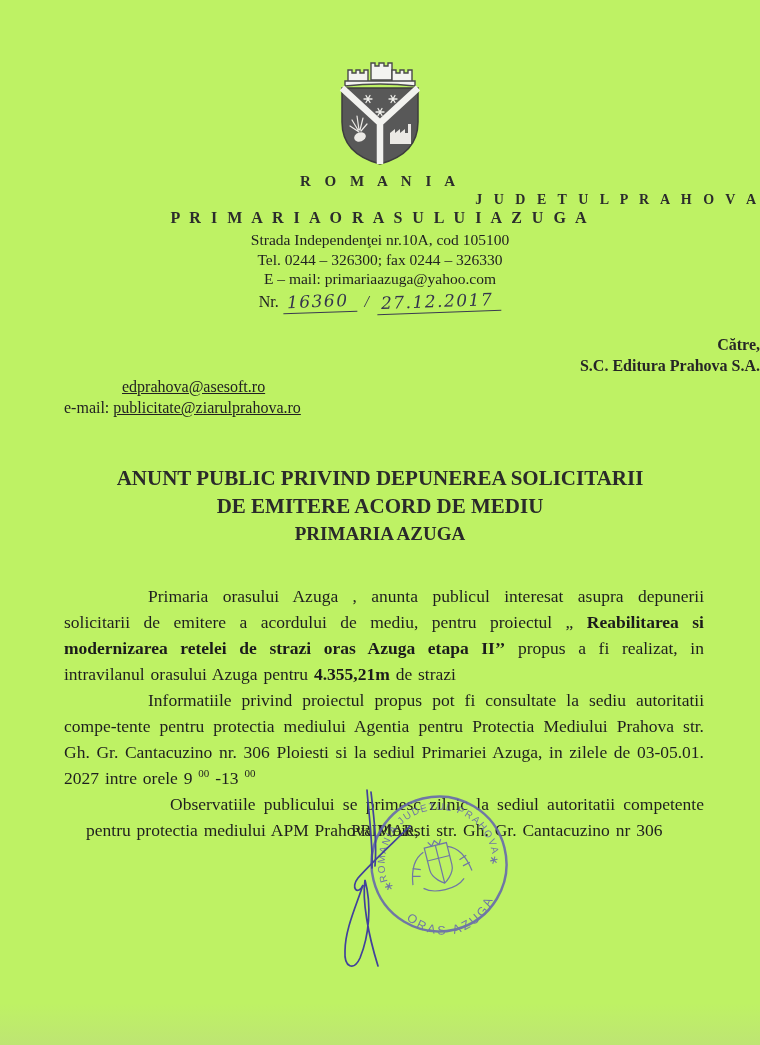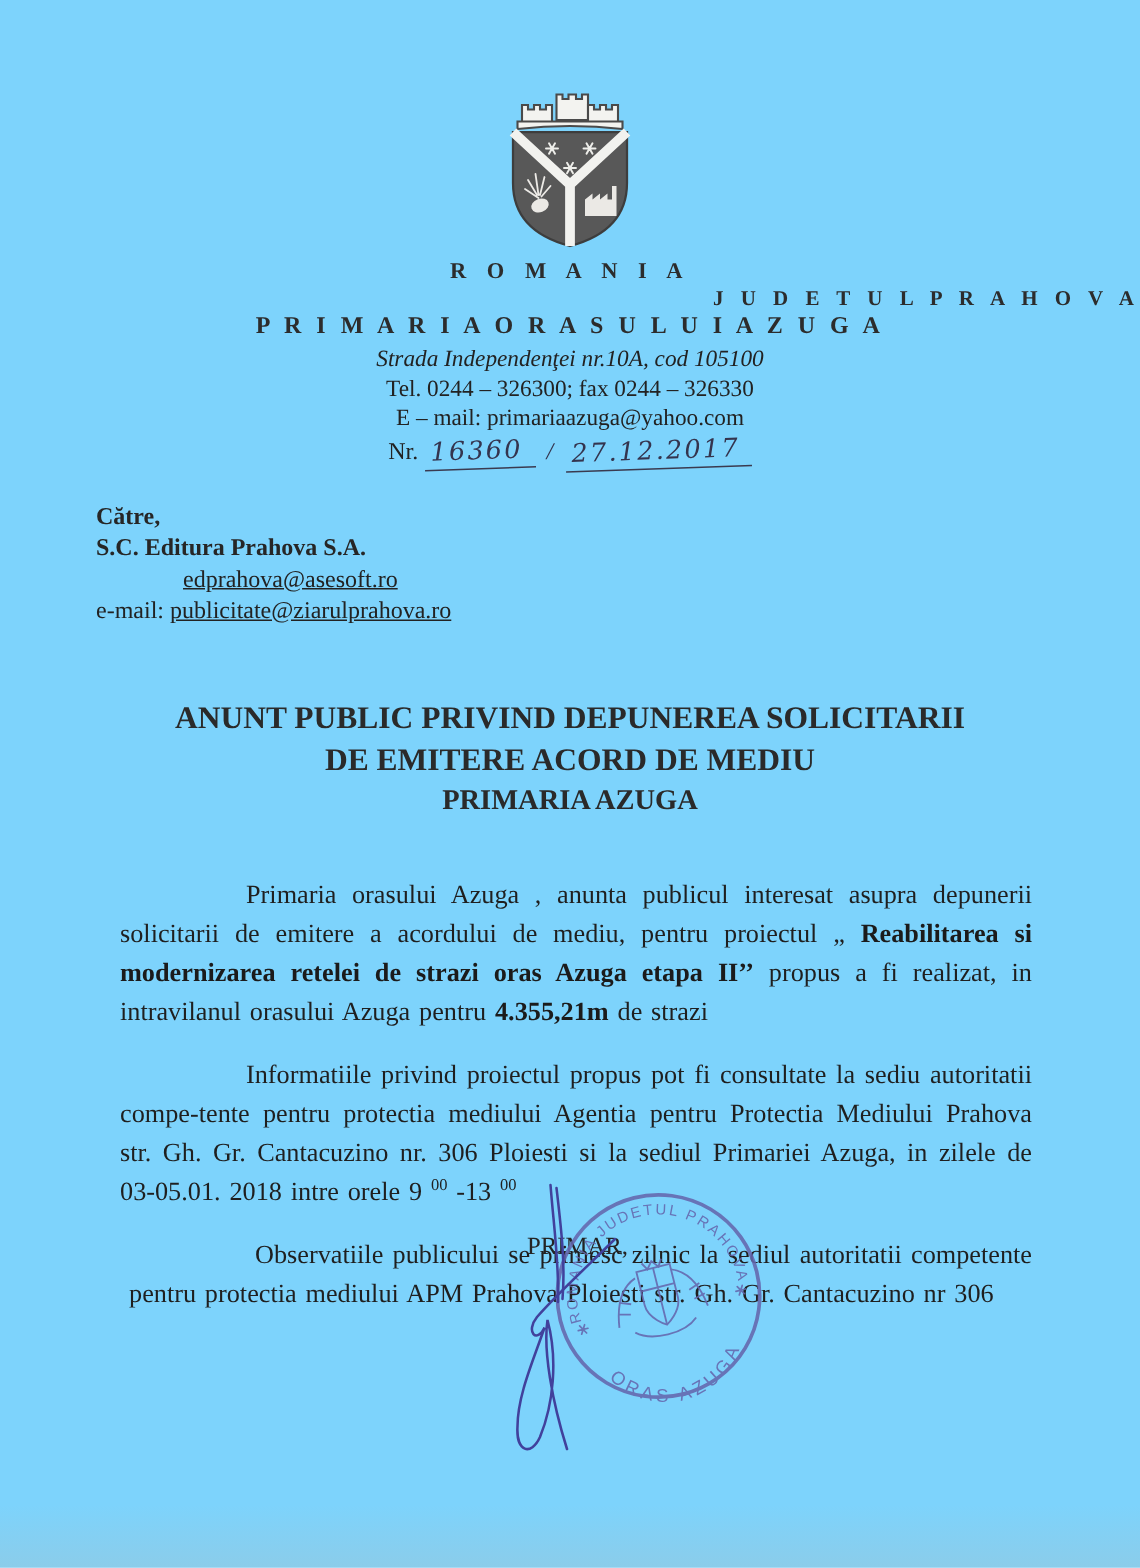--- a/index.html
+++ b/index.html
@@ -1,67 +1,67 @@
 <!DOCTYPE html>
 <html><head>
 <meta charset="utf-8">
 <style>
   html,body{margin:0;padding:0;}
   body{background:#e9e9e9;}
   .page{
     position:relative;
     width:760px;height:1045px;
     margin:0 auto;
-    background:#7dd3fc;
+    background:#bef264;
     overflow:hidden;
     font-family:"Liberation Serif","DejaVu Serif",serif;
     color:#222;
   }
   .scan-shadow{
     position:absolute;left:0;bottom:0;width:100%;height:42px;
     background:linear-gradient(to bottom,rgba(255,255,255,0),rgba(188,182,170,0.22));
     pointer-events:none;
   }
   
   .emblem{width:96px;height:106px;margin:60px auto 6px auto;display:block;}
   
   .letterhead{text-align:center;line-height:1.25;}
   .lh-bold{font-weight:bold;color:#2c2c2c;}
   .lh-country{font-size:15px;letter-spacing:5px;}
   .lh-county{font-size:14px;letter-spacing:4px;text-align:right;}
   .lh-inst{font-size:16px;letter-spacing:3px;}
-  .lh-addr{font-size:15.5px;margin-top:2px;font-style:italic;}
+  .lh-addr{font-size:15.5px;margin-top:2px;}
   .lh-line{font-size:15.5px;}
   .reg-line{font-size:16px;margin-top:3px;}
   .handwritten{
     font-family:"DejaVu Serif",serif;
     font-style:italic;
     font-size:17px;
     letter-spacing:1.5px;
     color:#34344e;
     display:inline-block;
     transform:rotate(-2deg);
     padding:0 8px 0 4px;
     border-bottom:1.4px solid #3a3a50;
   }
   .hand-sep{color:#34344e;font-style:italic;padding:0 4px;}
   
   .addressee{margin:20px 0 0 64px;font-size:16px;line-height:1.32;}
-  .addressee .bold{font-weight:bold;color:#262626;}
+  .addressee .bold{font-weight:bold;color:#262626;text-align:right;}
   .addr-email a,.addr-email span.mail{
     text-decoration:underline;color:#222;
   }
   .addr-email2{margin-left:58px;}
   
   .notice-title{margin-top:46px;text-align:center;color:#2a2a2a;}
   .notice-title .t1,.notice-title .t2{font-size:21px;font-weight:bold;line-height:1.35;}
   .notice-title .t3{font-size:19px;font-weight:bold;margin-top:2px;}
   
   .body-text{margin:38px 56px 0 64px;font-size:17.5px;line-height:26px;text-align:justify;color:#1f1f1f;word-spacing:1.5px;}
-  .body-text p{margin:16px;text-indent:84px;}
+  .body-text p{margin:0;text-indent:84px;}
   .body-text p.p3{margin-left:22px;}
   .body-text b{color:#1b1b1b;}
   sup{font-size:11px;vertical-align:super;line-height:0;}
   
   .sig-block{
     position:absolute;left:300px;top:820px;width:170px;
     text-align:center;font-size:16.5px;line-height:1.35;color:#242424;
   }
   .stamp{
     position:absolute;left:363px;top:788px;width:152px;height:152px;
@@ -139,21 +139,21 @@
   </div>
 
   <div class="notice-title">
     <div class="t1">ANUNT PUBLIC PRIVIND DEPUNEREA SOLICITARII</div>
     <div class="t2">DE EMITERE ACORD DE MEDIU</div>
     <div class="t3">PRIMARIA AZUGA</div>
   </div>
 
   <div class="body-text">
     <p><span>Primaria orasului Azuga , anunta publicul interesat  asupra depunerii solicitarii de emitere a acordului de mediu, pentru proiectul „ </span><b>Reabilitarea si modernizarea retelei de strazi oras Azuga  etapa II’’</b><span>  propus a fi realizat, in intravilanul orasului Azuga pentru </span><b>4.355,21m</b><span> de strazi</span></p>
-    <p><span>Informatiile privind proiectul propus pot fi consultate la sediu autoritatii compe-tente pentru protectia  mediului  Agentia pentru Protectia Mediului Prahova  str. Gh. Gr. Cantacuzino nr. 306  Ploiesti  si  la  sediul Primariei Azuga, in zilele de 03-05.01. 2018 intre orele 9 </span><sup>00</sup><span> -13 </span><sup>00</sup></p>
+    <p><span>Informatiile privind proiectul propus pot fi consultate la sediu autoritatii compe-tente pentru protectia  mediului  Agentia pentru Protectia Mediului Prahova  str. Gh. Gr. Cantacuzino nr. 306  Ploiesti  si  la  sediul Primariei Azuga, in zilele de 03-05.01. 2027 intre orele 9 </span><sup>00</sup><span> -13 </span><sup>00</sup></p>
     <p class="p3">Observatiile publicului se primesc zilnic  la sediul  autoritatii competente pentru protectia mediului APM Prahova Ploiesti str. Gh. Gr. Cantacuzino nr 306</p>
   </div>
 
   <div class="sig-block">
     <div>PRIMAR,</div>
   </div>
 
   <svg class="stamp" viewBox="0 0 160 160" aria-hidden="true">
     <g transform="rotate(-14 80 80)" stroke="#6567ae" fill="none">
       <circle cx="80" cy="80" r="71" stroke-width="2.6"></circle>

